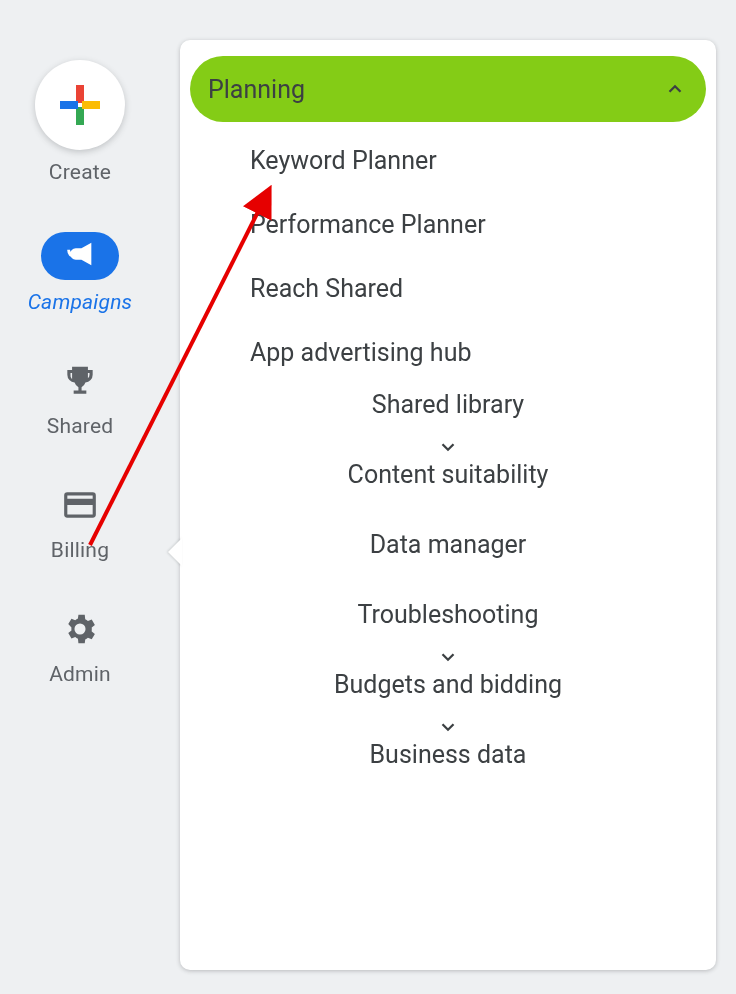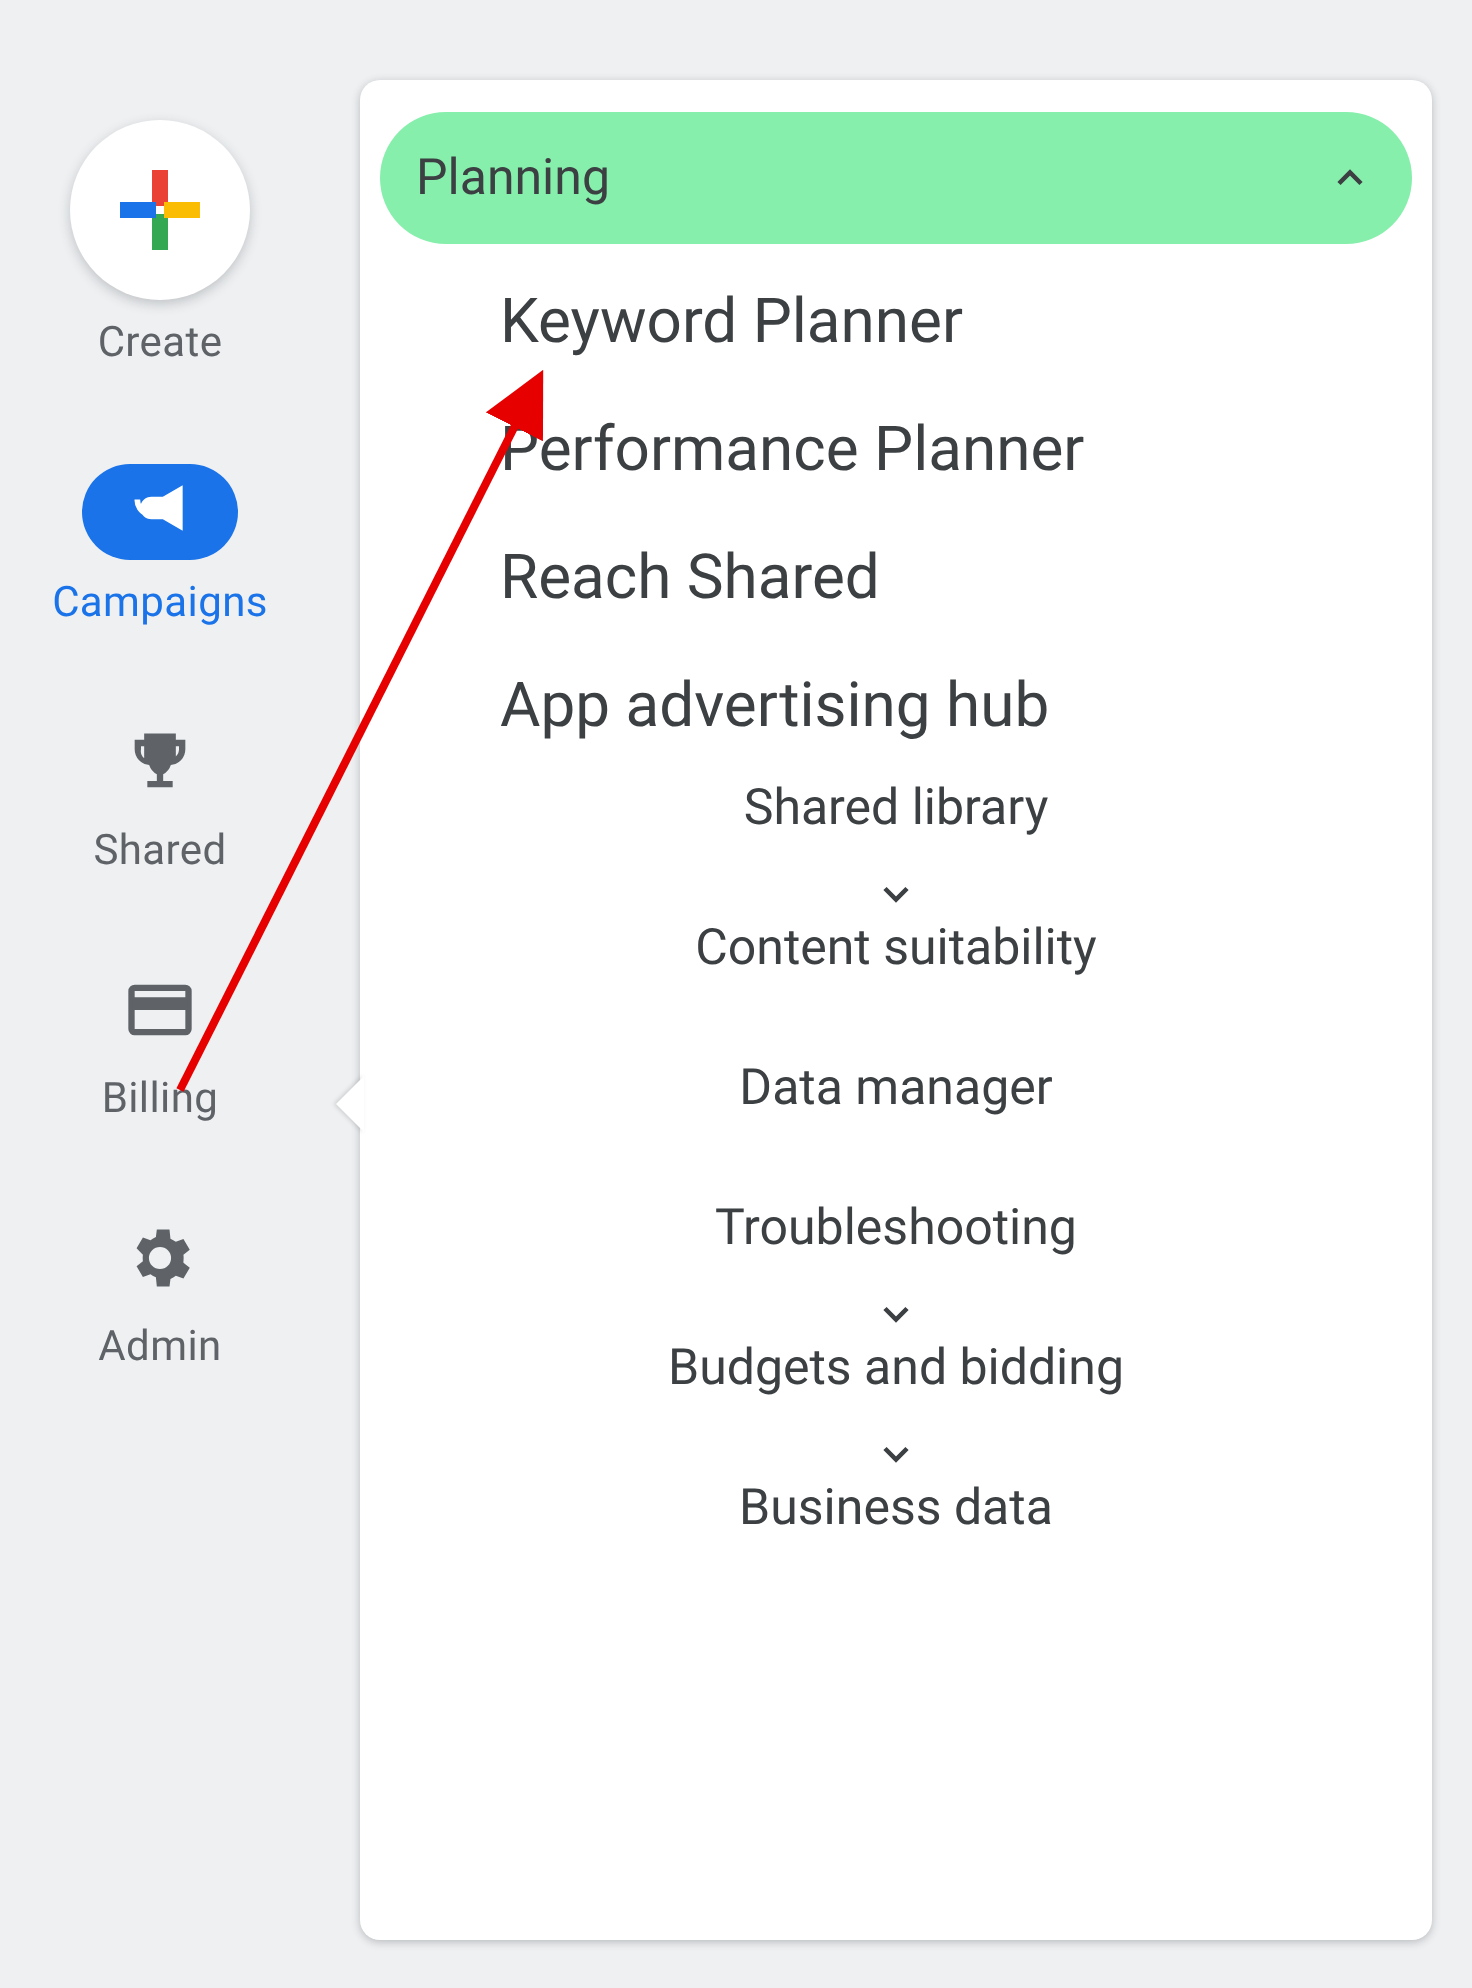--- a/index.html
+++ b/index.html
@@ -39,21 +39,21 @@
     margin-bottom: 48px;
     cursor: pointer;
     user-select: none;
   }
   .side-label {
     margin-top: 10px;
     font-size: 21px;
     color: #5f6368;
     letter-spacing: 0.2px;
   }
-  .side-item.active .side-label { color: #1a73e8; }
+  .side-item.active .side-label { color: #1a73e8; font-style: italic; }
 
   
   .create-circle {
     width: 90px;
     height: 90px;
     border-radius: 50%;
     background: #ffffff;
     box-shadow: 0 2px 6px rgba(60,64,67,0.25);
     display: flex;
     align-items: center;
@@ -100,32 +100,32 @@
     padding: 0 18px;
     border-radius: 33px;
     display: flex;
     align-items: center;
     justify-content: space-between;
     font-size: 25px;
     color: #3c4043;
     cursor: pointer;
     user-select: none;
   }
-  .group-header.expanded { background: #86efac; }
+  .group-header.expanded { background: #84cc16; }
 
   .group-header .chev { width: 26px; height: 26px; display:flex; align-items:center; justify-content:center; }
   .group-header .chev svg { stroke: #3c4043; fill:none; stroke-width:2.5; }
 
   .sub-list { padding: 0 0 6px 0; }
   .sub-item {
     height: 64px;
     padding-left: 70px;
     display: flex;
     align-items: center;
-    font-size: 31px;
+    font-size: 25px;
     color: #3c4043;
     cursor: pointer;
     user-select: none;
   }
 
   .flat-item {
     height: 70px;
     margin: 0 10px;
     padding: 0 18px;
     display: flex;

